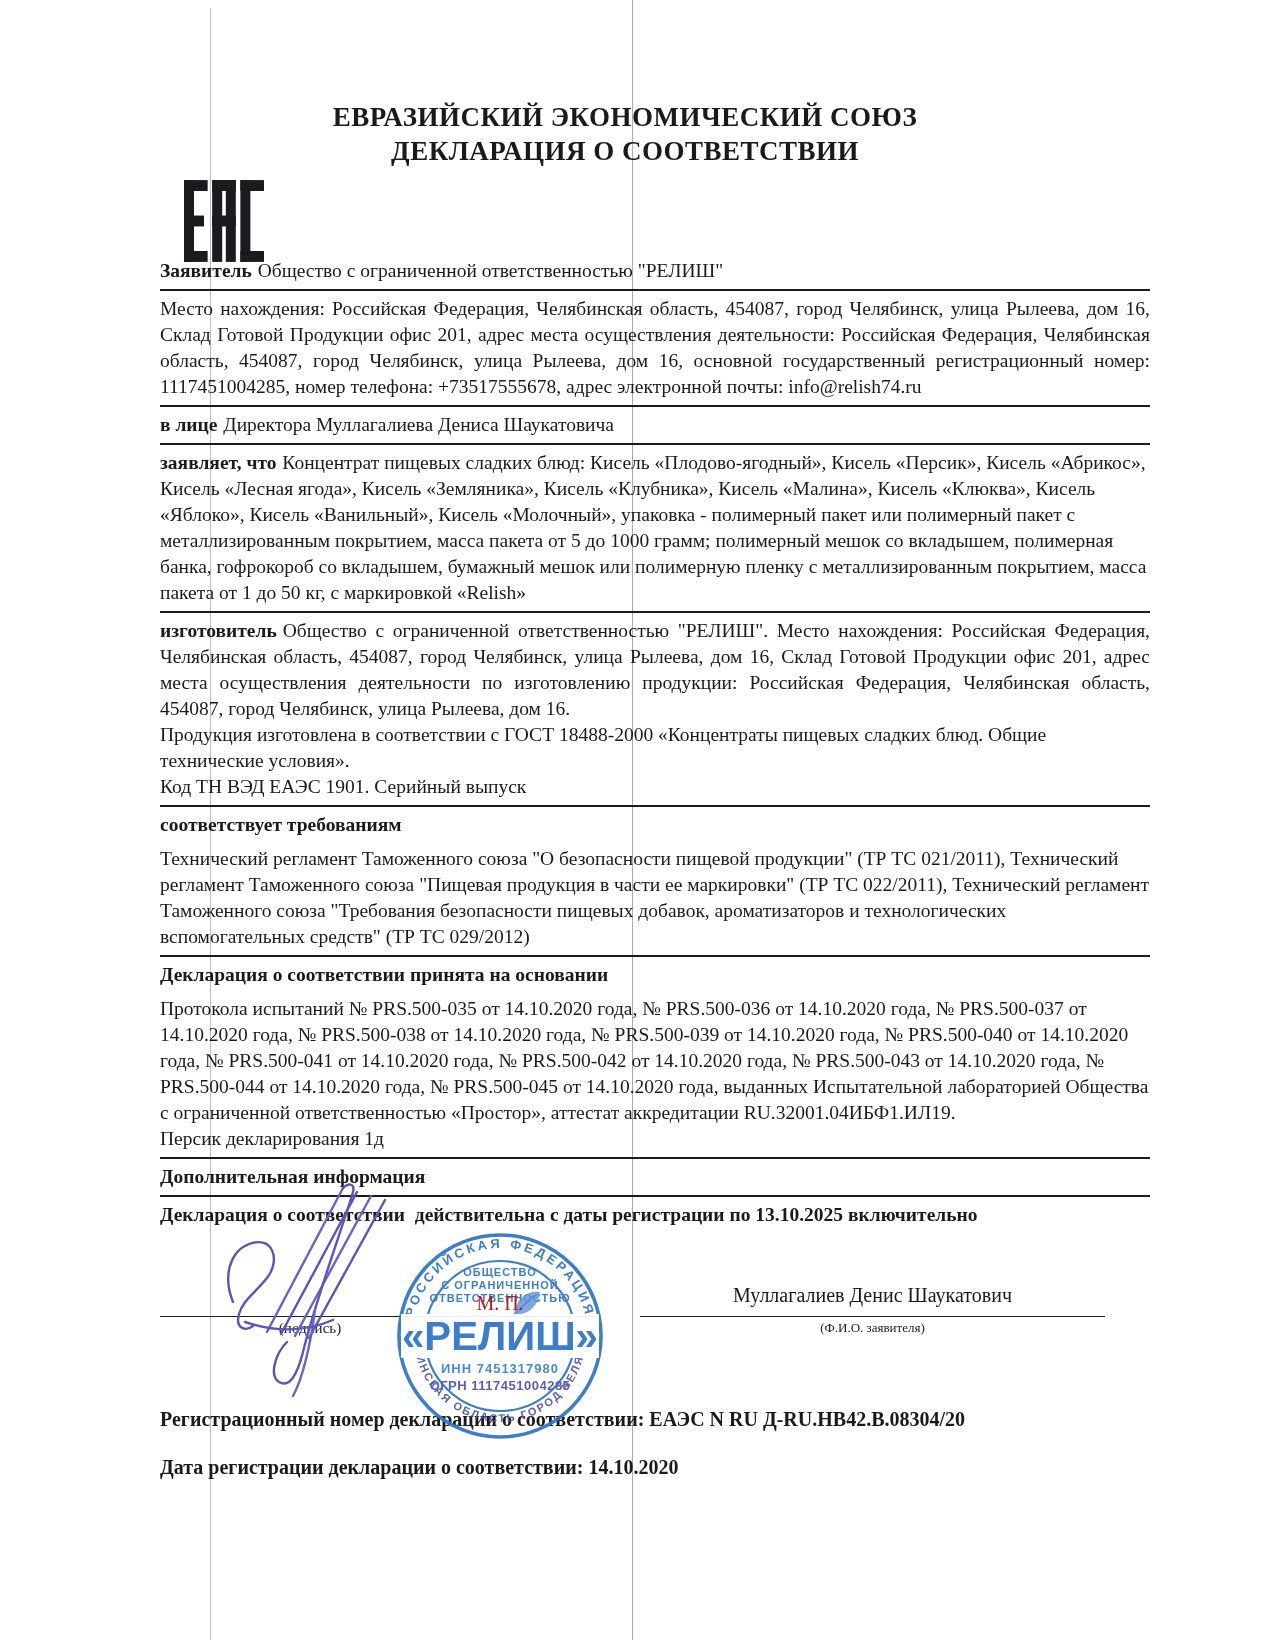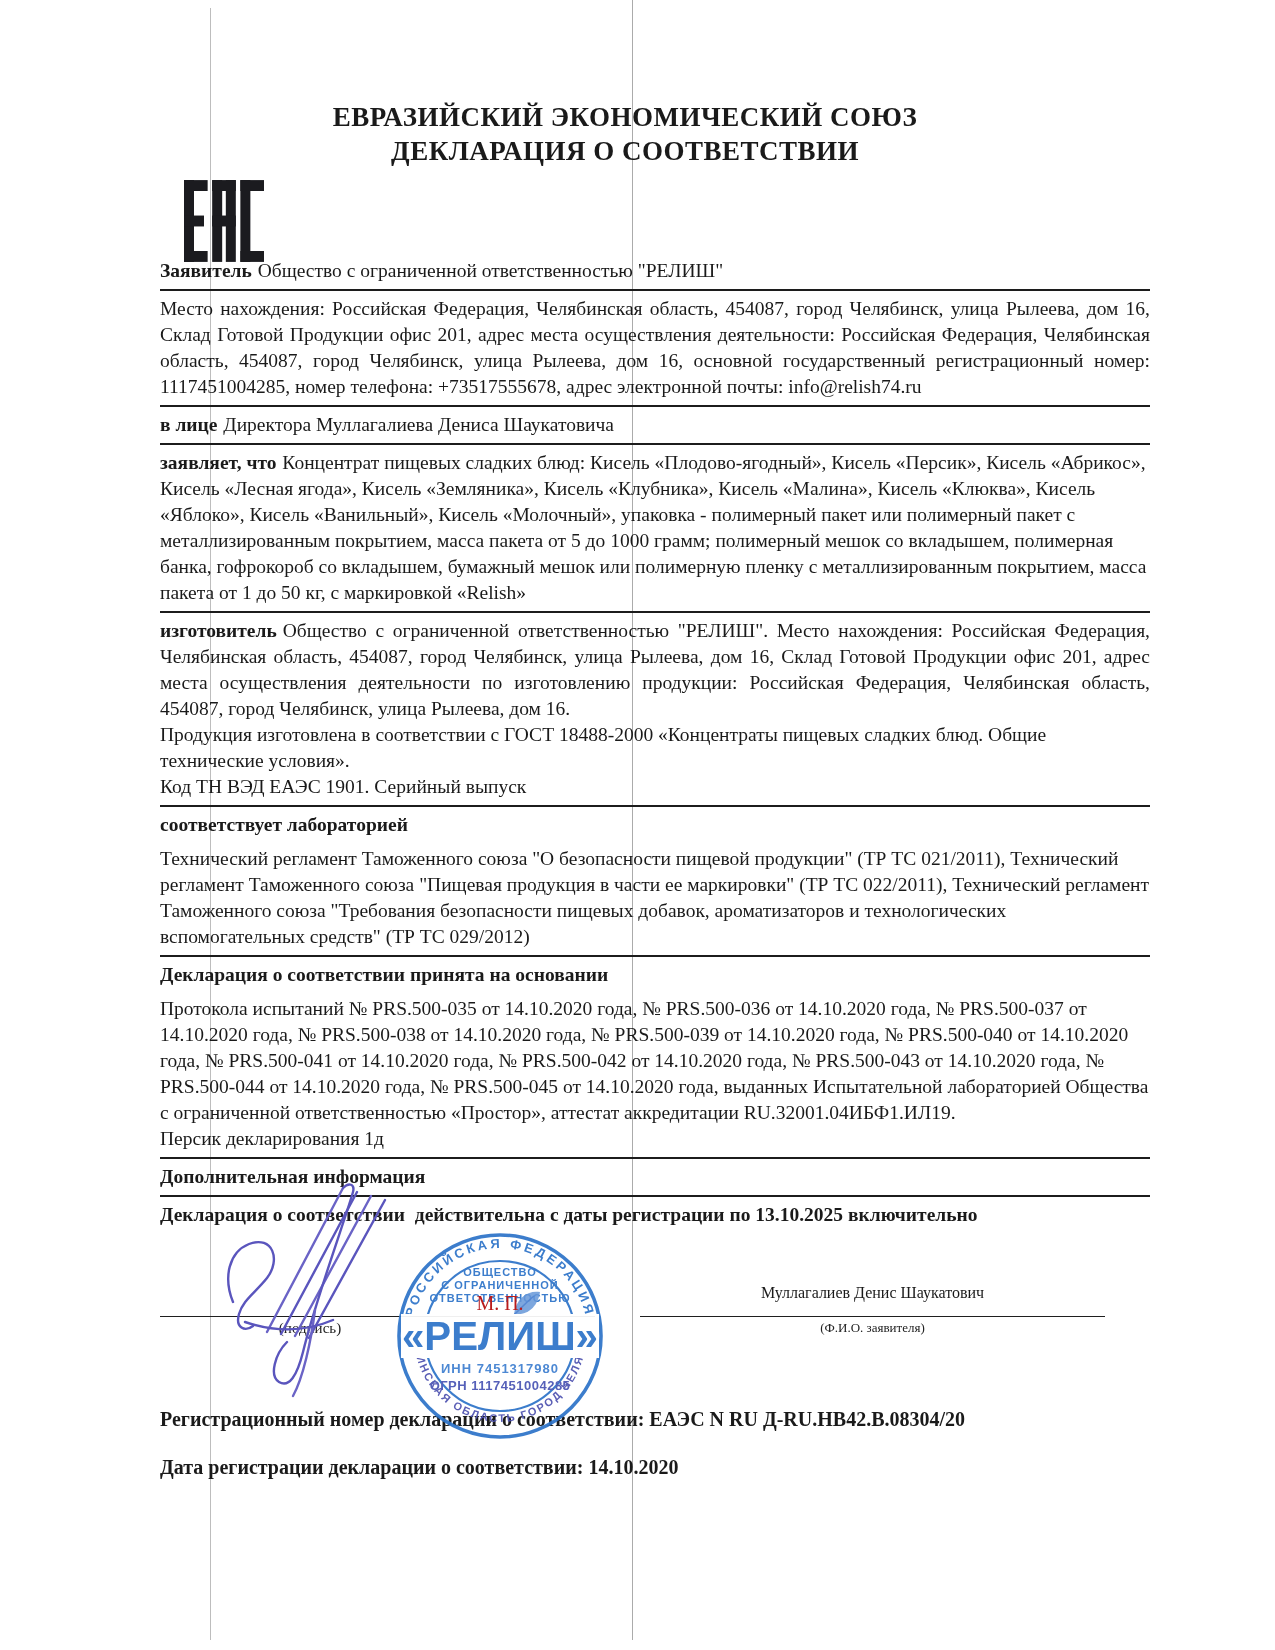--- a/index.html
+++ b/index.html
@@ -16,21 +16,21 @@
   .jfy{text-align:justify;text-align-last:left;}
   .lbl{font-weight:bold;padding-right:.3em;}
   .bold-label{font-weight:bold;}
   .gap{margin-top:8px;}
   hr.rule{border:none;border-top:2px solid #1c1c1c;margin:5px 0 5px 0;width:100%;}
   .applicant{margin-top:90px;}
   .validity{font-weight:bold;font-size:19.5px;line-height:26px;white-space:pre-wrap;}
   .sig-area{position:relative;height:178px;}
   .sig-line{position:absolute;border-top:1.5px solid #1f1f1f;height:0;}
   .cap{position:absolute;font-size:15px;text-align:center;color:#222;}
-  .fio-name{position:absolute;font-size:16px;text-align:center;}
+  .fio-name{position:absolute;font-size:20px;text-align:center;}
   .mp{position:absolute;font-size:20px;color:#b91c1c;text-align:center;z-index:6;}
   .sig-svg{position:absolute;z-index:5;pointer-events:none;}
   .stamp-svg{position:absolute;z-index:4;opacity:.93;pointer-events:none;}
   .reg{font-weight:bold;font-size:20px;line-height:26px;}
   .reg+.reg{margin-top:22px;}
 </style>
 </head>
 <body>
 
 <div class="page">
@@ -74,21 +74,21 @@
     <p class="para"><b class="lbl">заявляет, что</b><span>Концентрат пищевых сладких блюд: Кисель «Плодово-ягодный», Кисель «Персик», Кисель «Абрикос», Кисель «Лесная ягода», Кисель «Земляника», Кисель «Клубника», Кисель «Малина», Кисель «Клюква», Кисель «Яблоко», Кисель «Ванильный», Кисель «Молочный», упаковка - полимерный пакет или полимерный пакет с металлизированным покрытием, масса пакета от 5 до 1000 грамм; полимерный мешок со вкладышем, полимерная банка, гофрокороб со вкладышем, бумажный мешок или полимерную пленку с металлизированным покрытием, масса пакета от 1 до 50 кг, с маркировкой «Relish»</span></p>
     <hr class="rule">
 
     <div>
       <p class="para jfy"><b class="lbl">изготовитель</b><span>Общество с ограниченной ответственностью "РЕЛИШ". Место нахождения: Российская Федерация, Челябинская область, 454087, город Челябинск, улица Рылеева, дом 16, Склад Готовой Продукции офис 201, адрес места осуществления деятельности по изготовлению продукции: Российская Федерация, Челябинская область, 454087, город Челябинск, улица Рылеева, дом 16.</span></p>
       <p class="para">Продукция изготовлена в соответствии с ГОСТ 18488-2000 «Концентраты пищевых сладких блюд. Общие технические условия».</p>
       <p class="para">Код ТН ВЭД ЕАЭС 1901. Серийный выпуск</p>
     </div>
     <hr class="rule">
 
-    <p class="row bold-label">соответствует лабораторией</p>
+    <p class="row bold-label">соответствует требованиям</p>
     <p class="para gap">Технический регламент Таможенного союза "О безопасности пищевой продукции" (ТР ТС 021/2011), Технический регламент Таможенного союза "Пищевая продукция в части ее маркировки" (ТР ТС 022/2011), Технический регламент Таможенного союза "Требования безопасности пищевых добавок, ароматизаторов и технологических вспомогательных средств" (ТР ТС 029/2012)</p>
     <hr class="rule">
 
     <p class="row bold-label">Декларация о соответствии принята на основании</p>
     <p class="para gap">Протокола испытаний № PRS.500-035 от 14.10.2020 года, № PRS.500-036 от 14.10.2020 года, № PRS.500-037 от 14.10.2020 года, № PRS.500-038 от 14.10.2020 года, № PRS.500-039 от 14.10.2020 года, № PRS.500-040 от 14.10.2020 года, № PRS.500-041 от 14.10.2020 года, № PRS.500-042 от 14.10.2020 года, № PRS.500-043 от 14.10.2020 года, № PRS.500-044 от 14.10.2020 года, № PRS.500-045 от 14.10.2020 года, выданных Испытательной лабораторией Общества с ограниченной ответственностью «Простор», аттестат аккредитации RU.32001.04ИБФ1.ИЛ19.</p>
     <p class="para">Персик декларирования 1д</p>
     <hr class="rule">
 
     <p class="row bold-label">Дополнительная информация</p>
     <hr class="rule">

